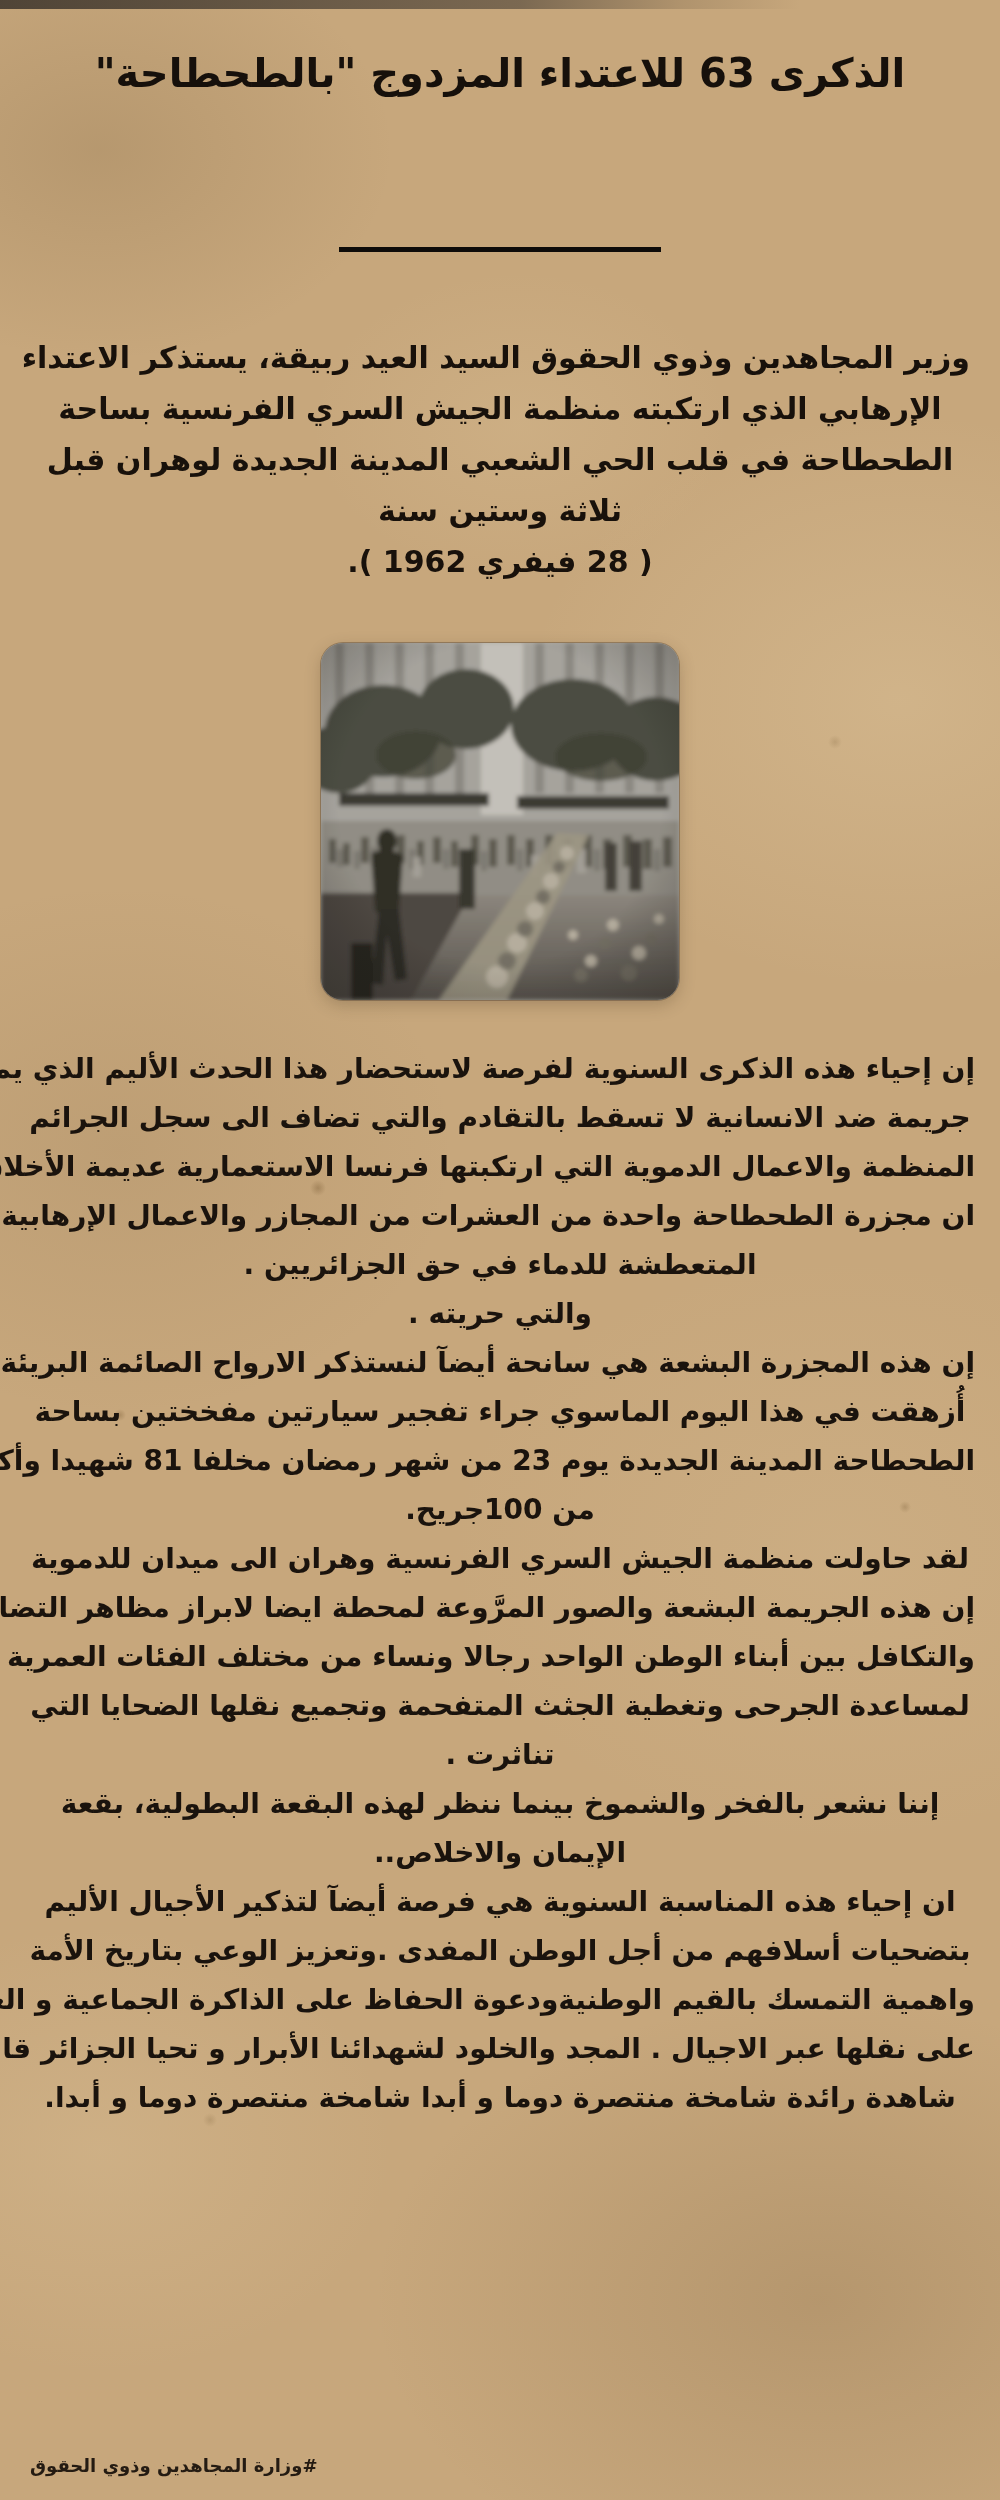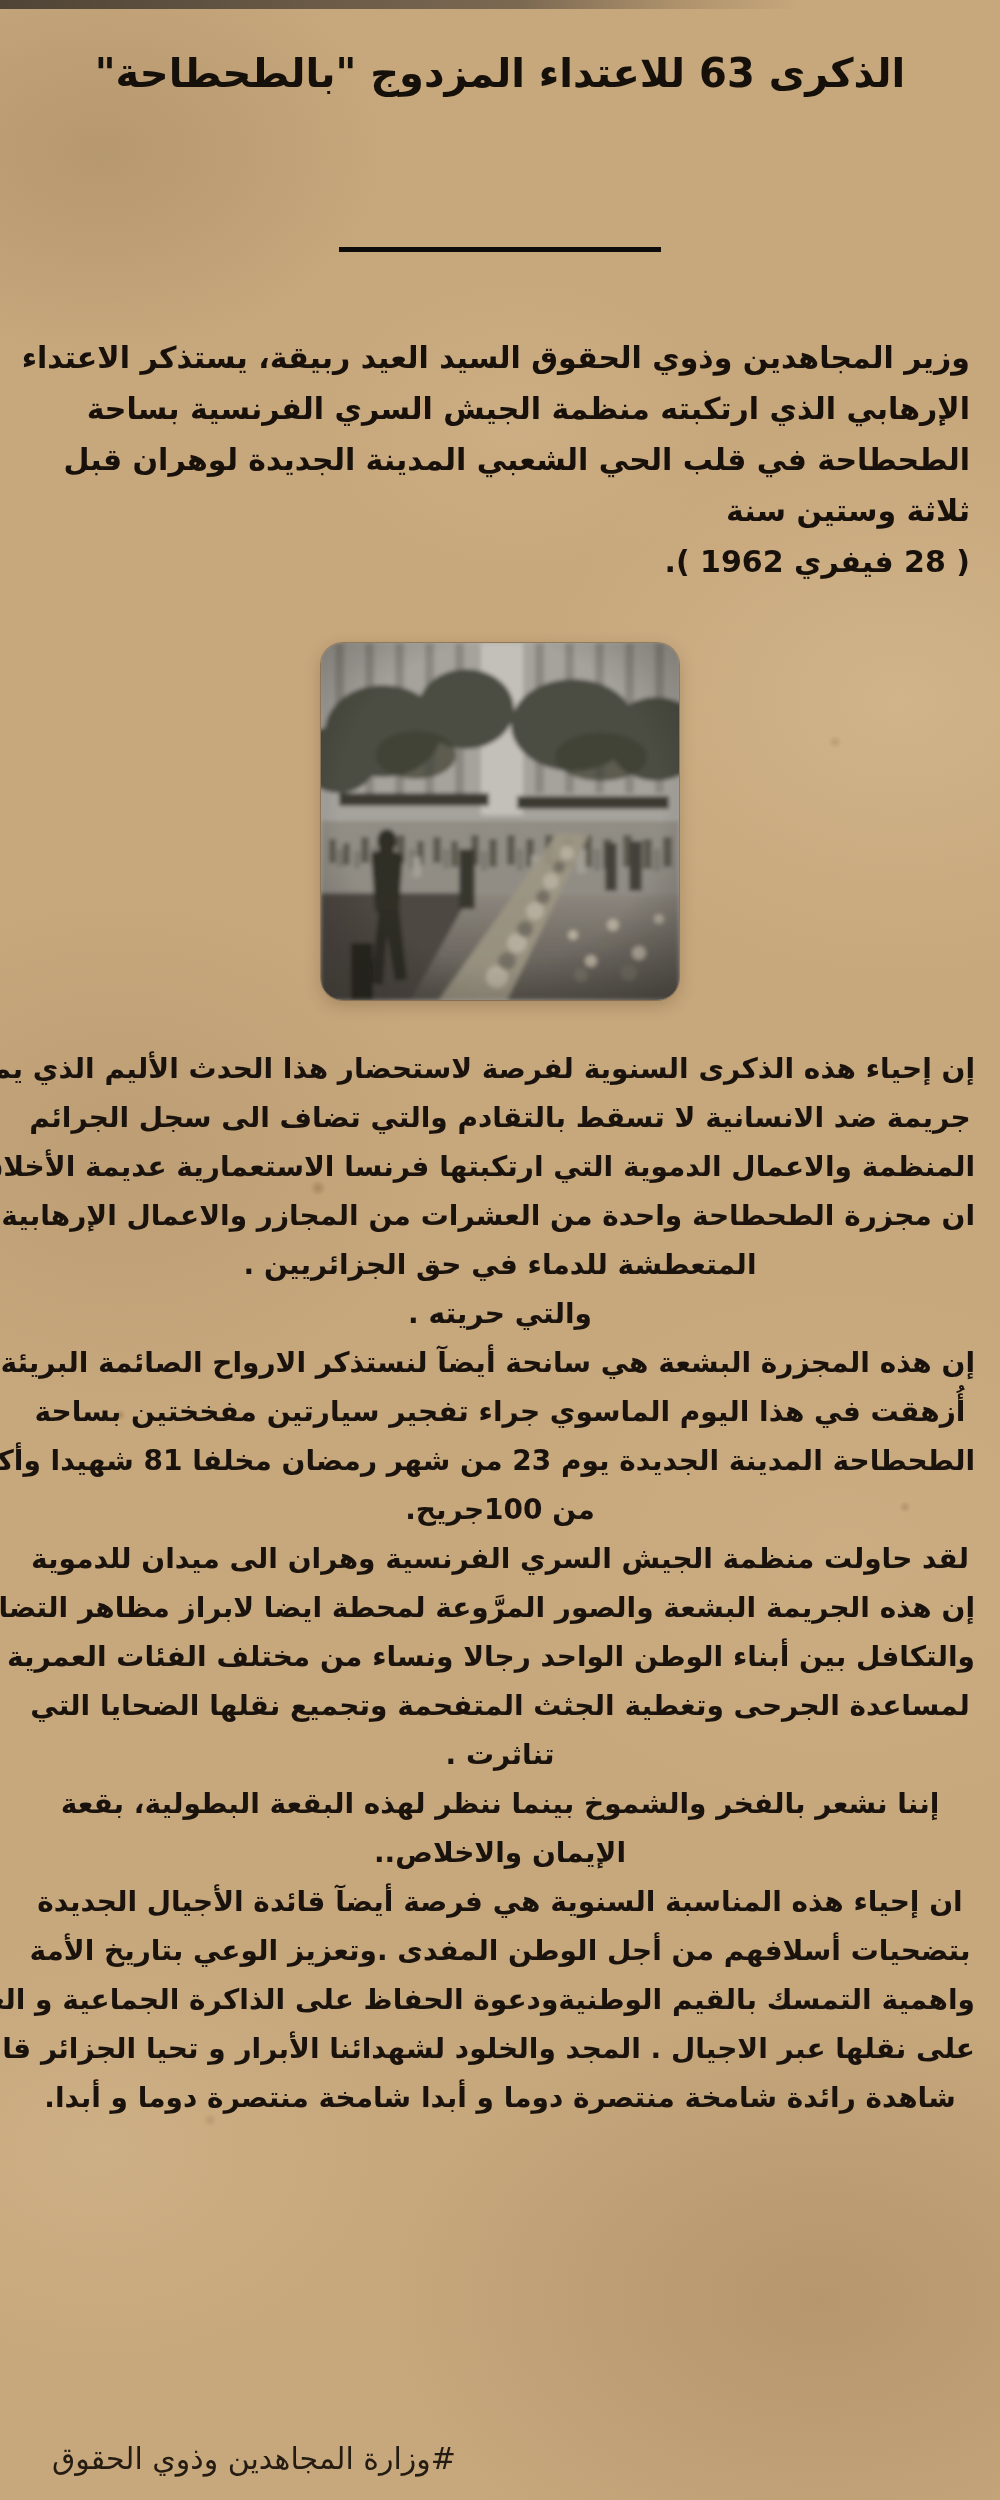--- a/index.html
+++ b/index.html
@@ -61,21 +61,21 @@
     left: 50%;
     transform: translateX(-50%);
     width: 322px;
     height: 5px;
     background: #0e0c0a;
   }
   .intro {
     position: absolute;
     top: 332px;
     left: 30px; right: 30px;
-    text-align: right;
+    text-align: center;
     color: #18110b;
     font-size: 30px;
     font-weight: bold;
     line-height: 51px;
   }
   .intro .intro-line { white-space: nowrap; }
   .photo-frame {
     position: absolute;
     top: 643px;
     left: 50%;
@@ -98,24 +98,23 @@
     font-size: 28px;
     font-weight: bold;
     line-height: 49px;
   }
   .body-text .body-line { white-space: nowrap; }
   .hashtag {
     position: absolute;
     left: 30px;
     bottom: 24px;
     color: #241b12;
-    font-size: 30px;
-    font-weight: normal;
+    font-size: 18px;
+    font-weight: bold;
     direction: rtl;
-    margin-left: 22px;
   }
 </style>
 </head>
 <body>
 
 <div class="canvas">
 
   <div class="top-strip"></div>
 
   <header class="title">
@@ -267,21 +266,21 @@
       <div class="body-line">أُزهقت في هذا اليوم الماسوي جراء تفجير سيارتين مفخختين بساحة</div>
       <div class="body-line">الطحطاحة المدينة الجديدة يوم 23 من شهر رمضان مخلفا 81 شهيدا وأكثر</div>
       <div class="body-line">من 100جريح.</div>
       <div class="body-line">لقد حاولت منظمة الجيش السري الفرنسية وهران الى ميدان للدموية</div>
       <div class="body-line">إن هذه الجريمة البشعة والصور المرَّوعة لمحطة ايضا لابراز مظاهر التضامن</div>
       <div class="body-line">والتكافل بين أبناء الوطن الواحد رجالا ونساء من مختلف الفئات العمرية</div>
       <div class="body-line">لمساعدة الجرحى وتغطية الجثث المتفحمة وتجميع نقلها الضحايا التي</div>
       <div class="body-line">تناثرت .</div>
       <div class="body-line">إننا نشعر بالفخر والشموخ بينما ننظر لهذه البقعة البطولية، بقعة</div>
       <div class="body-line">الإيمان والاخلاص..</div>
-      <div class="body-line">ان إحياء هذه المناسبة السنوية هي فرصة أيضآ قائدة الأجيال الجديدة</div>
+      <div class="body-line">ان إحياء هذه المناسبة السنوية هي فرصة أيضآ لتذكير الأجيال الأليم</div>
       <div class="body-line">بتضحيات أسلافهم من أجل الوطن المفدى .وتعزيز الوعي بتاريخ الأمة</div>
       <div class="body-line">واهمية التمسك بالقيم الوطنيةودعوة الحفاظ على الذاكرة الجماعية و العمل</div>
       <div class="body-line">على نقلها عبر الاجيال . المجد والخلود لشهدائنا الأبرار و تحيا الجزائر قائدة.</div>
       <div class="body-line">شاهدة رائدة شامخة منتصرة دوما و أبدا شامخة منتصرة دوما و أبدا.</div>
     </section>
 
   <footer class="hashtag">#وزارة المجاهدين وذوي الحقوق</footer>
 
 </div>
 

